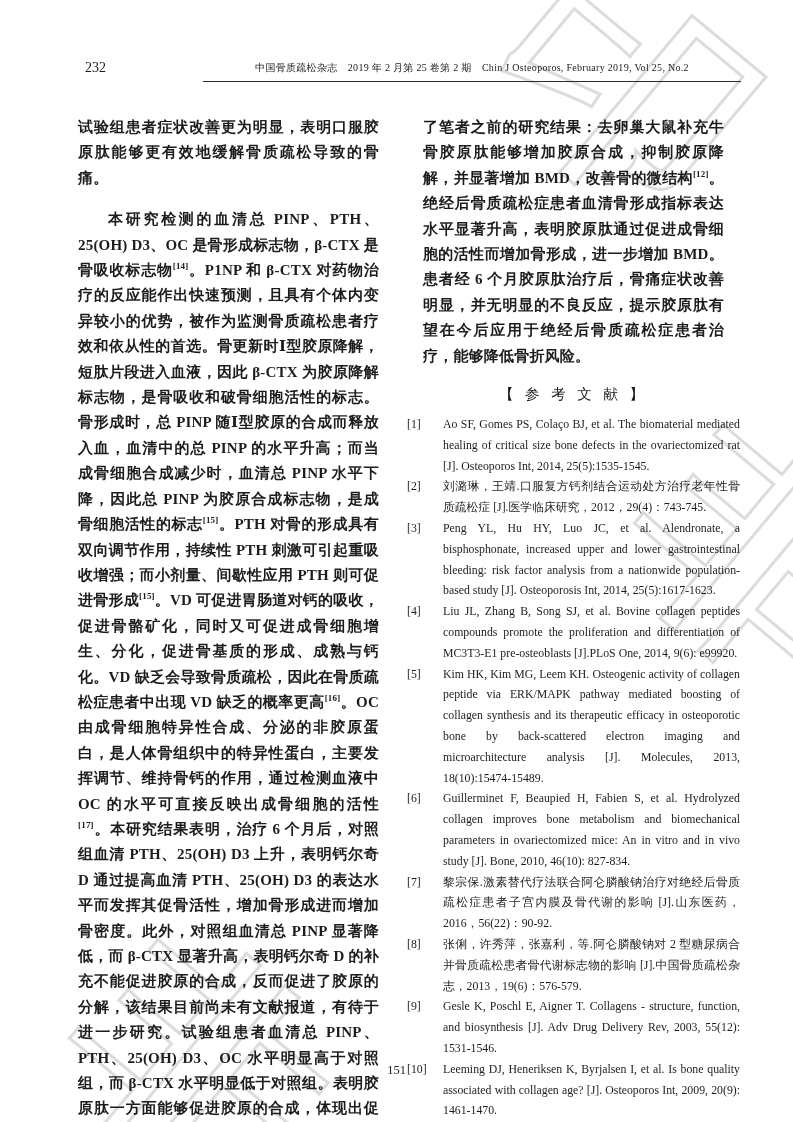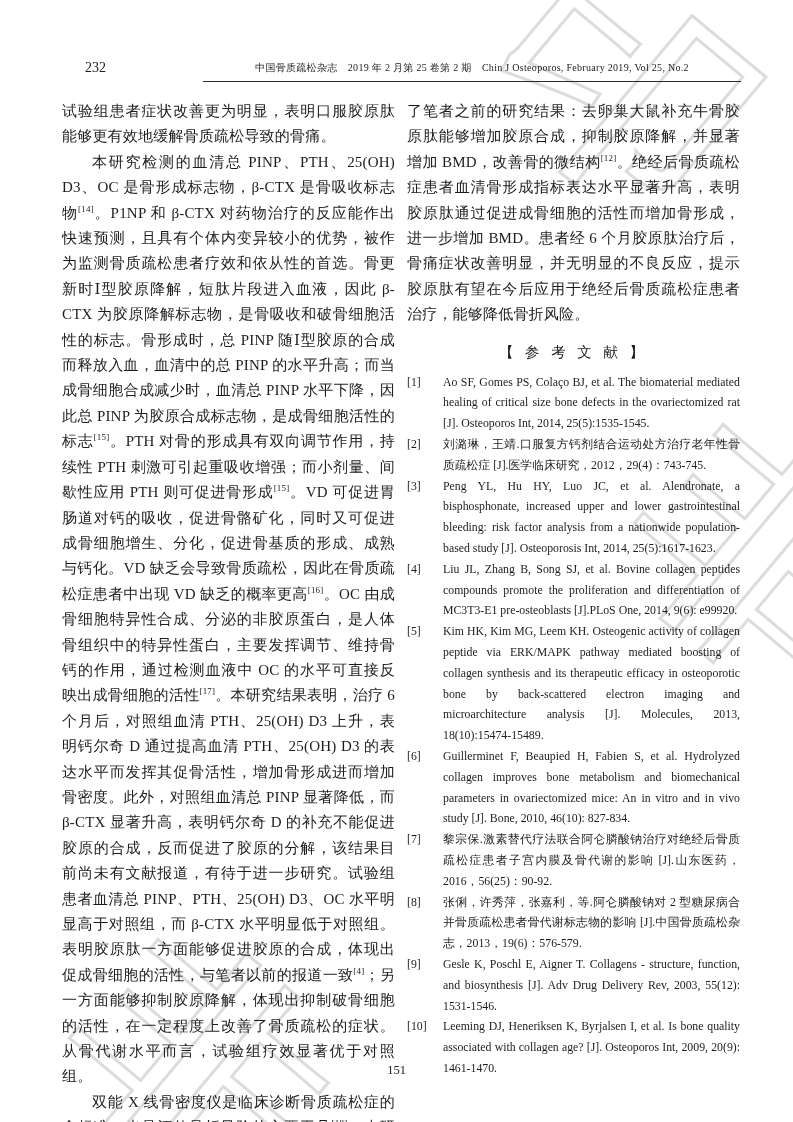--- a/index.html
+++ b/index.html
@@ -47,26 +47,27 @@
     padding-bottom:6px;
   }
   
   .columns {
     position:absolute; top:99px; left:62px;
     width:678px; display:flex; gap:12px;
     z-index:1;
   }
   .col { width:333px; }
   p.body {
-    margin:0;
+    margin:16px;
     font-size:15px;
     line-height:25.4px;
     text-align:justify;
     text-justify:inter-ideograph;
     letter-spacing:0.2px;
+    font-weight:bold;
   }
   p.indent { text-indent:2em; }
   p.body sup { font-size:9px; line-height:0; vertical-align:super; }
   
   .ref-heading {
     text-align:center;
     font-size:14.5px;
     letter-spacing:4px;
     margin:15px 0 10px 0;
   }
@@ -132,21 +133,21 @@
         <div class="ref">
           <span class="ref-num">[5]</span>
           <span class="ref-text">Kim HK, Kim MG, Leem KH. Osteogenic activity of collagen peptide via ERK/MAPK pathway mediated boosting of collagen synthesis and its therapeutic efficacy in osteoporotic bone by back-scattered electron imaging and microarchitecture analysis [J]. Molecules, 2013, 18(10):15474-15489.</span>
         </div>
         <div class="ref">
           <span class="ref-num">[6]</span>
           <span class="ref-text">Guillerminet F, Beaupied H, Fabien S, et al. Hydrolyzed collagen improves bone metabolism and biomechanical parameters in ovariectomized mice: An in vitro and in vivo study [J]. Bone, 2010, 46(10): 827-834.</span>
         </div>
         <div class="ref">
           <span class="ref-num">[7]</span>
-          <span class="ref-text">黎宗保.激素替代疗法联合阿仑膦酸钠治疗对绝经后骨质疏松症患者子宫内膜及骨代谢的影响 [J].山东医药，2016，56(25)：90-92.</span>
+          <span class="ref-text">黎宗保.激素替代疗法联合阿仑膦酸钠治疗对绝经后骨质疏松症患者子宫内膜及骨代谢的影响 [J].山东医药，2016，56(22)：90-92.</span>
         </div>
         <div class="ref">
           <span class="ref-num">[8]</span>
           <span class="ref-text">张俐，许秀萍，张嘉利，等.阿仑膦酸钠对 2 型糖尿病合并骨质疏松患者骨代谢标志物的影响 [J].中国骨质疏松杂志，2013，19(6)：576-579.</span>
         </div>
         <div class="ref">
           <span class="ref-num">[9]</span>
           <span class="ref-text">Gesle K, Poschl E, Aigner T. Collagens - structure, function, and biosynthesis [J]. Adv Drug Delivery Rev, 2003, 55(12): 1531-1546.</span>
         </div>
         <div class="ref">

